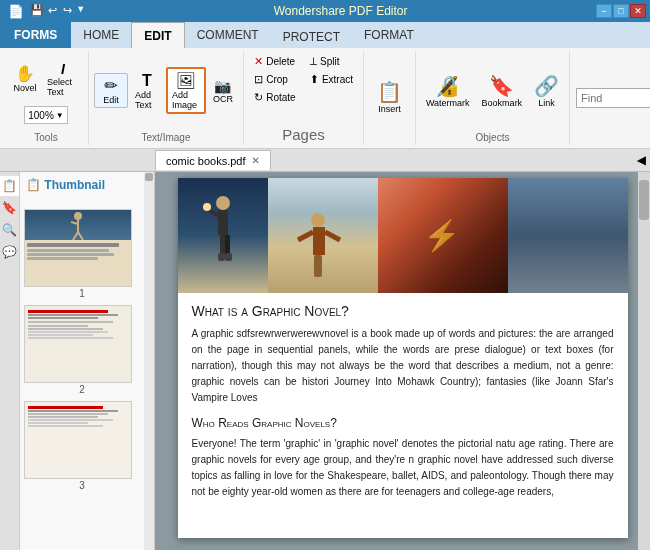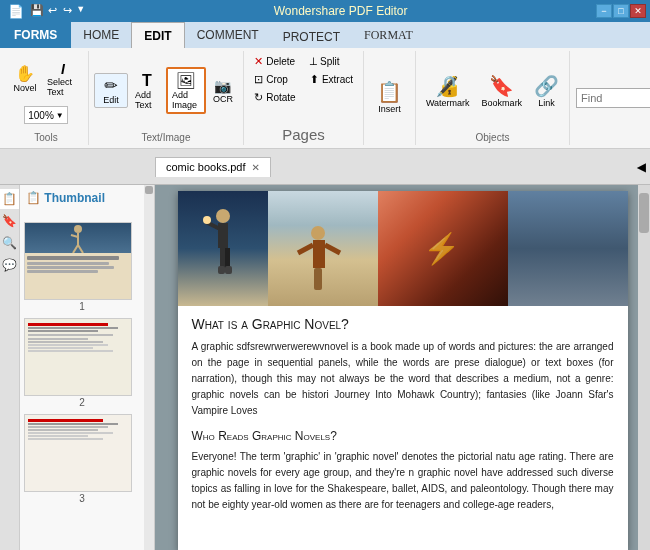--- a/index.html
+++ b/index.html
@@ -27,21 +27,21 @@
     </div>
   </div>
 </div>
 
 <div style="display:flex;align-items:flex-end;background:#cfe0f0;height:26px;">
   <button style="background:#2d7db3;color:white;padding:4px 14px;font-size:12px;font-weight:bold;border:none;cursor:pointer;height:26px;">FORMS</button>
   <div style="padding:4px 12px;font-size:12px;cursor:pointer;background:#cfe0f0;color:#333;height:26px;display:flex;align-items:center;">HOME</div>
   <div style="padding:4px 12px;font-size:12px;cursor:pointer;background:#f5f5f5;color:#000;font-weight:bold;border-top:1px solid #aaa;border-left:1px solid #aaa;border-right:1px solid #aaa;height:26px;display:flex;align-items:center;">EDIT</div>
   <div style="padding:4px 12px;font-size:12px;cursor:pointer;background:#cfe0f0;color:#333;height:26px;display:flex;align-items:center;">COMMENT</div>
   <div style="padding:4px 12px;font-size:12px;cursor:pointer;background:#cfe0f0;color:#333;height:23px;display:flex;align-items:center;">PROTECT</div>
-  <div style="padding:4px 12px;font-size:12px;cursor:pointer;background:#cfe0f0;color:#333;height:26px;display:flex;align-items:center;font-family:Liberation Serif, serif;">FORMAT</div>
+  <div style="padding:4px 12px;font-size:12px;cursor:pointer;background:#cfe0f0;color:#333;height:26px;display:flex;align-items:center;">FORMAT</div>
 </div>
 
 <div style="display:flex;align-items:stretch;padding:3px 4px;gap:0;background:#f5f5f5;min-height:68px;border-bottom:1px solid #ccc;">
 
   <div style="display:flex;flex-direction:column;align-items:center;border-right:1px solid #ddd;padding:0 5px 2px;">
     <div style="display:flex;gap:2px;flex:1;align-items:center;">
       <div style="display:flex;flex-direction:column;align-items:center;padding:2px 3px;cursor:pointer;border:1px solid transparent;border-radius:2px;min-width:32px;">
         <span style="font-size:16px;">✋</span>
         <span style="font-size:9px;">Novel</span>
       </div>
@@ -135,21 +135,21 @@
     </div>
     <div style="font-size:10px;color:#666;margin-top:2px;">Objects</div>
   </div>
 
   <div style="display:flex;align-items:center;margin-left:auto;padding:0 6px;">
     <input type="text" placeholder="Find" style="height: 20px; width: 110px; border: 1px solid rgb(170, 170, 170); padding: 0px 4px; font-size: 11px;">
 
   </div>
 </div>
 
-<div style="background:#e0e0e0;border-bottom:1px solid #bbb;display:flex;align-items:center;height:36px;padding-left:155px;">
+<div style="background:#e0e0e0;border-bottom:1px solid #bbb;display:flex;align-items:center;height:23px;padding-left:155px;">
   <div style="padding:2px 10px;background:white;border:1px solid #bbb;border-bottom:none;font-size:11px;display:flex;align-items:center;gap:6px;cursor:pointer;height:20px;">
     <span>comic books.pdf</span>
     <span style="font-size:10px;color:#666;cursor:pointer;">✕</span>
   </div>
   <div style="flex:1;"></div>
   <div style="padding:0 4px;cursor:pointer;font-size:12px;">◀</div>
 </div>
 
 <div style="display:flex;height:calc(550px - 22px - 26px - 74px - 22px - 24px);position:relative;">
 

